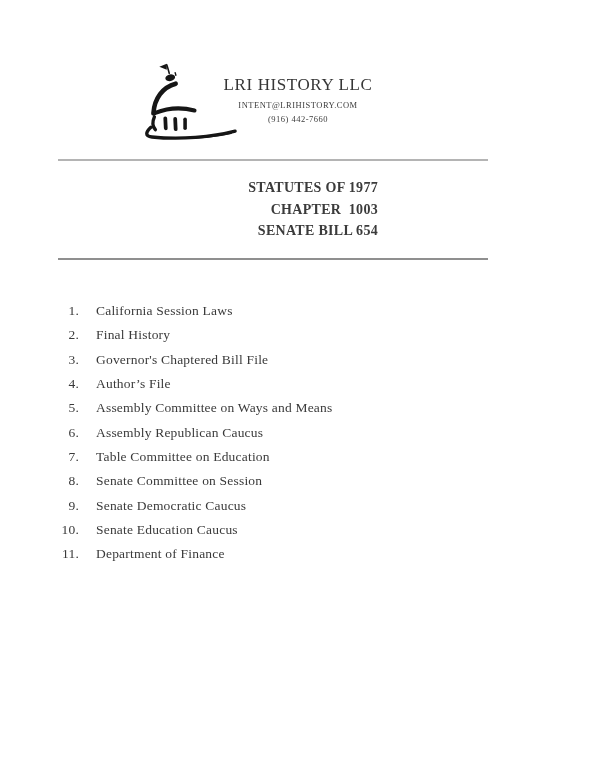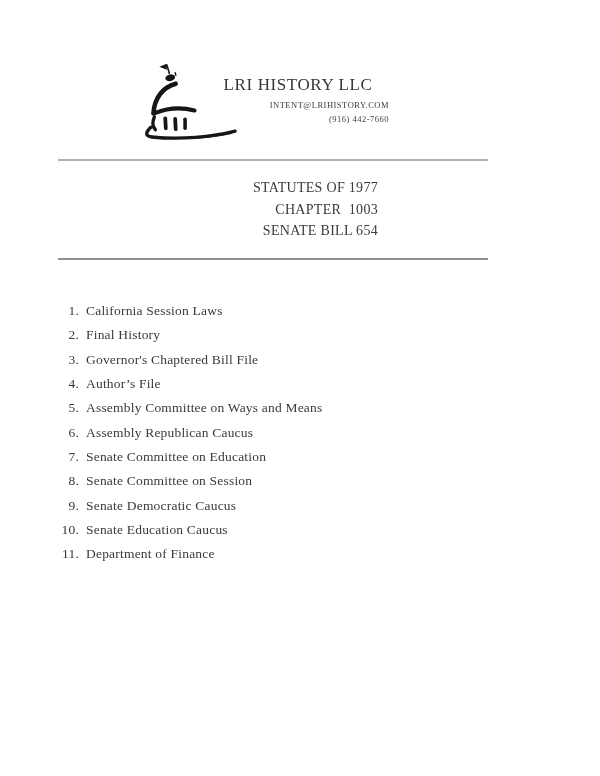--- a/index.html
+++ b/index.html
@@ -39,21 +39,21 @@
     color: #363636;
     white-space: nowrap;
   }
   .contact-line {
     font-size: 8.5px;
     line-height: 13.5px;
     letter-spacing: 0.5px;
     color: #3c3c3c;
     white-space: nowrap;
   }
-  .contact-stack { margin-top: 4px; text-align: right; }
+  .contact-stack { margin-top: 4px; }
 
   
   .rule {
     position: absolute;
     left: 58px;
     width: 462px;
   }
   .rule-top {
     top: 159px;
     height: 2px;
@@ -64,21 +64,21 @@
     height: 1.5px;
     background: #8f8f8f;
   }
 
   
   .bill-reference {
     position: absolute;
     top: 177px;
     right: 110px;
     text-align: right;
-    font-weight: normal;
+    font-weight: bold;
     font-size: 14px;
     line-height: 21.5px;
     letter-spacing: 0.3px;
     color: #3b3b3b;
   }
   .bill-reference div { white-space: pre; }
 
   
   .toc-title {
     position: absolute;
@@ -106,21 +106,21 @@
     align-items: center;
     letter-spacing: 0.2px;
   }
   .toc-num {
     display: inline-block;
     width: 24px;
     text-align: right;
     flex: 0 0 auto;
   }
   .toc-label {
-    margin-left: 7px;
+    margin-left: 17px;
     white-space: nowrap;
   }
 </style>
 </head>
 <body>
 
 <div class="page">
 
   <svg class="letterhead-logo" viewBox="0 0 105 80" fill="none" stroke="#161616" stroke-linecap="round">
 
@@ -182,21 +182,21 @@
     <li>
       <span class="toc-num">5.</span>
       <span class="toc-label">Assembly Committee on Ways and Means</span>
     </li>
     <li>
       <span class="toc-num">6.</span>
       <span class="toc-label">Assembly Republican Caucus</span>
     </li>
     <li>
       <span class="toc-num">7.</span>
-      <span class="toc-label">Senate Committee on Education</span>
+      <span class="toc-label">Table Committee on Education</span>
     </li>
     <li>
       <span class="toc-num">8.</span>
       <span class="toc-label">Senate Committee on Session</span>
     </li>
     <li>
       <span class="toc-num">9.</span>
       <span class="toc-label">Senate Democratic Caucus</span>
     </li>
     <li>

